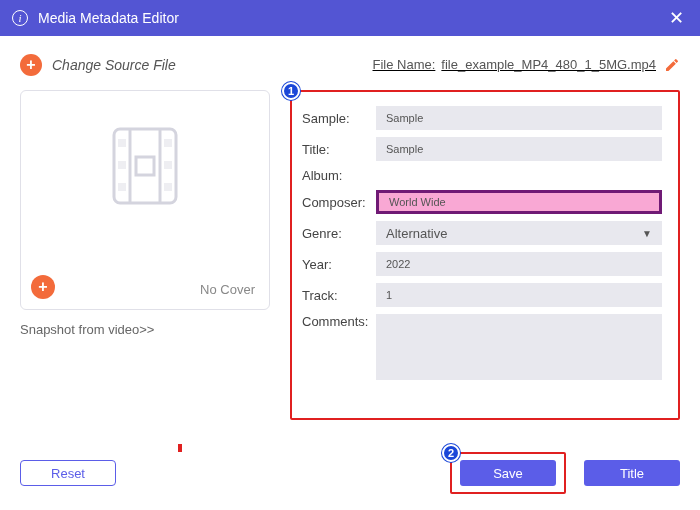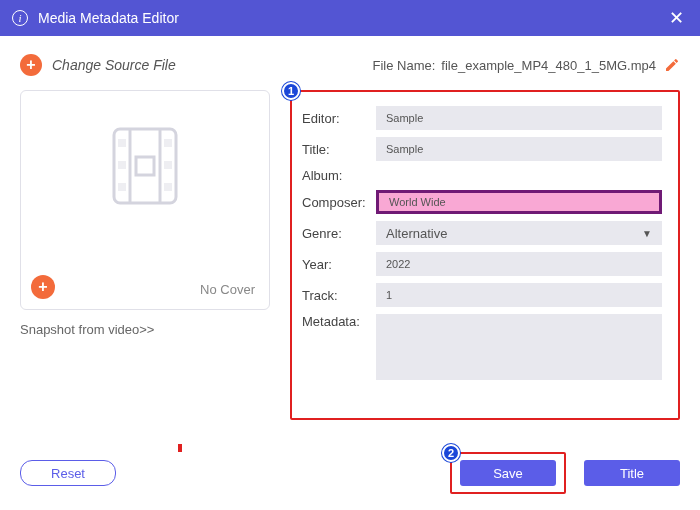--- a/index.html
+++ b/index.html
@@ -5,21 +5,21 @@
   * { box-sizing: border-box; margin: 0; padding: 0; font-family: -apple-system, BlinkMacSystemFont, "Segoe UI", Arial, sans-serif; }
   body { background: #fff; width: 700px; height: 510px; overflow: hidden; }
   .titlebar { height: 36px; background: #5355d3; display: flex; align-items: center; padding: 0 12px; color: #fff; }
   .titlebar .info-icon { width: 16px; height: 16px; border: 1.5px solid #fff; border-radius: 50%; display: flex; align-items: center; justify-content: center; font-size: 11px; font-style: italic; font-family: Georgia, serif; margin-right: 10px; }
   .titlebar .title { font-size: 14px; flex: 1; }
   .titlebar .close { font-size: 18px; cursor: pointer; padding: 0 4px; }
   .content { padding: 18px 20px 14px 20px; }
   .toprow { display: flex; align-items: center; margin-bottom: 14px; }
   .plus-btn { width: 22px; height: 22px; background: #f36b3b; border-radius: 50%; color: #fff; display: flex; align-items: center; justify-content: center; font-size: 16px; font-weight: bold; margin-right: 10px; cursor: pointer; }
   .change-src { color: #555; font-size: 14px; cursor: pointer; font-style: italic; }
-  .filename-area { margin-left: auto; display: flex; align-items: flex-end; font-size: 13px; }
+  .filename-area { margin-left: auto; display: flex; align-items: flex-start; font-size: 13px; text-decoration: underline; }
   .filename-label { color: #555; margin-right: 6px; }
   .filename-value { color: #555; margin-right: 8px; }
   .pencil-icon { width: 16px; height: 16px; color: #f36b3b; cursor: pointer; }
   .main { display: flex; gap: 20px; }
   .left { width: 250px; }
   .cover-box { border: 1px solid #e0e0e8; border-radius: 6px; height: 220px; position: relative; padding: 10px; background: #fff; }
   .cover-placeholder { position: absolute; top: 30px; left: 50%; transform: translateX(-50%); }
   .add-cover { position: absolute; bottom: 10px; left: 10px; width: 24px; height: 24px; background: #f36b3b; border-radius: 50%; color: #fff; display: flex; align-items: center; justify-content: center; font-size: 16px; font-weight: bold; cursor: pointer; }
   .no-cover { position: absolute; bottom: 12px; right: 14px; color: #888; font-size: 13px; }
   .snapshot-link { color: #666; font-size: 13px; margin-top: 12px; cursor: pointer; display: inline-block; }
@@ -29,21 +29,21 @@
   .badge-2 { top: -10px; left: -10px; }
   .form-row { display: flex; align-items: center; margin-bottom: 7px; font-size: 13px; }
   .form-label { width: 74px; color: #444; }
   .form-input { flex: 1; height: 24px; background: #e8e8ee; border: none; padding: 0 10px; font-size: 11px; color: #555; outline: none; }
   .form-input.focused { background: #f9a8d4; border: 3px solid #701a75; caret-color: #000; }
   .form-select { flex: 1; height: 24px; background: #e8e8ee; border: none; padding: 0 10px; font-size: 13px; color: #555; display: flex; align-items: center; justify-content: space-between; cursor: pointer; }
   .caret { font-size: 10px; color: #555; }
   .form-textarea { flex: 1; height: 66px; background: #e8e8ee; border: none; padding: 6px 10px; font-size: 13px; color: #555; resize: none; outline: none; }
   .form-row.comments { align-items: flex-start; }
   .footer { position: absolute; bottom: 16px; left: 20px; right: 20px; display: flex; align-items: center; }
-  .reset-btn { width: 96px; height: 26px; border: 1px solid #5b5de8; background: #fff; color: #5b5de8; font-size: 13px; border-radius: 12px; cursor: pointer; }
+  .reset-btn { width: 96px; height: 26px; border: 1px solid #5b5de8; background: #fff; color: #5b5de8; font-size: 13px; border-radius: 4px; cursor: pointer; }
   .footer-spacer { flex: 1; }
   .save-wrap { position: relative; border: 2px solid #e02020; padding: 6px 8px; border-radius: 2px; margin-right: 18px; }
   .save-btn { width: 96px; height: 26px; background: #5b5de8; color: #fff; border: none; font-size: 13px; border-radius: 3px; cursor: pointer; }
   .cancel-btn { width: 96px; height: 26px; background: #5b5de8; color: #fff; border: none; font-size: 13px; border-radius: 3px; cursor: pointer; }
   .red-dot { position: absolute; width: 4px; height: 8px; background: #e02020; bottom: 58px; left: 178px; }
 </style>
 </head>
 <body>
 
 <div class="titlebar">
@@ -84,21 +84,21 @@
         <div class="add-cover">+</div>
         <div class="no-cover">No Cover</div>
       </div>
       <div class="snapshot-link">Snapshot from video&gt;&gt;</div>
     </div>
 
     <div class="form-wrap">
       <div class="badge badge-1">1</div>
 
       <div class="form-row">
-        <div class="form-label">Editor:</div>
+        <div class="form-label">Sample:</div>
         <input class="form-input" value="Sample" style="">
       </div>
       <div class="form-row">
         <div class="form-label">Title:</div>
         <input class="form-input" value="Sample" style="">
       </div>
       <div class="form-row">
         <div class="form-label">Album:</div>
       </div>
       <div class="form-row">
@@ -114,21 +114,21 @@
       </div>
       <div class="form-row">
         <div class="form-label">Year:</div>
         <input class="form-input" value="2022" style="">
       </div>
       <div class="form-row">
         <div class="form-label">Track:</div>
         <input class="form-input" value="1" style="">
       </div>
       <div class="form-row comments">
-        <div class="form-label">Metadata:</div>
+        <div class="form-label">Comments:</div>
         <textarea class="form-textarea" style=""></textarea>
       </div>
     </div>
   </div>
 
   <div class="red-dot"></div>
 
 </div>
 
 <div class="footer">

